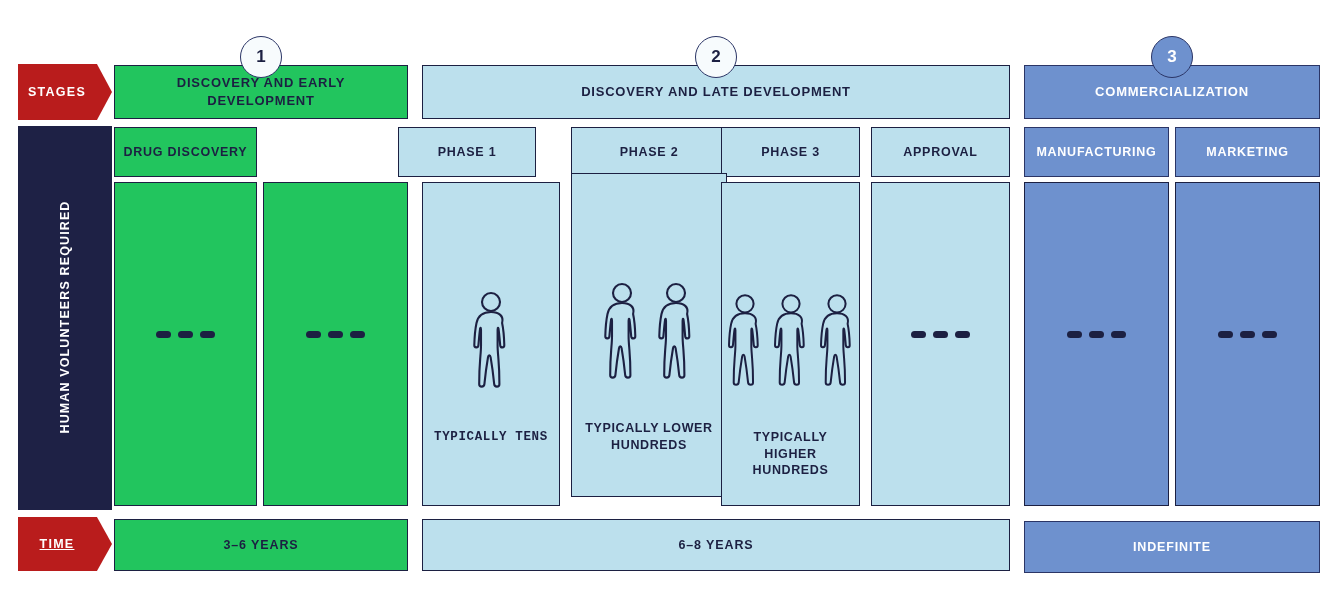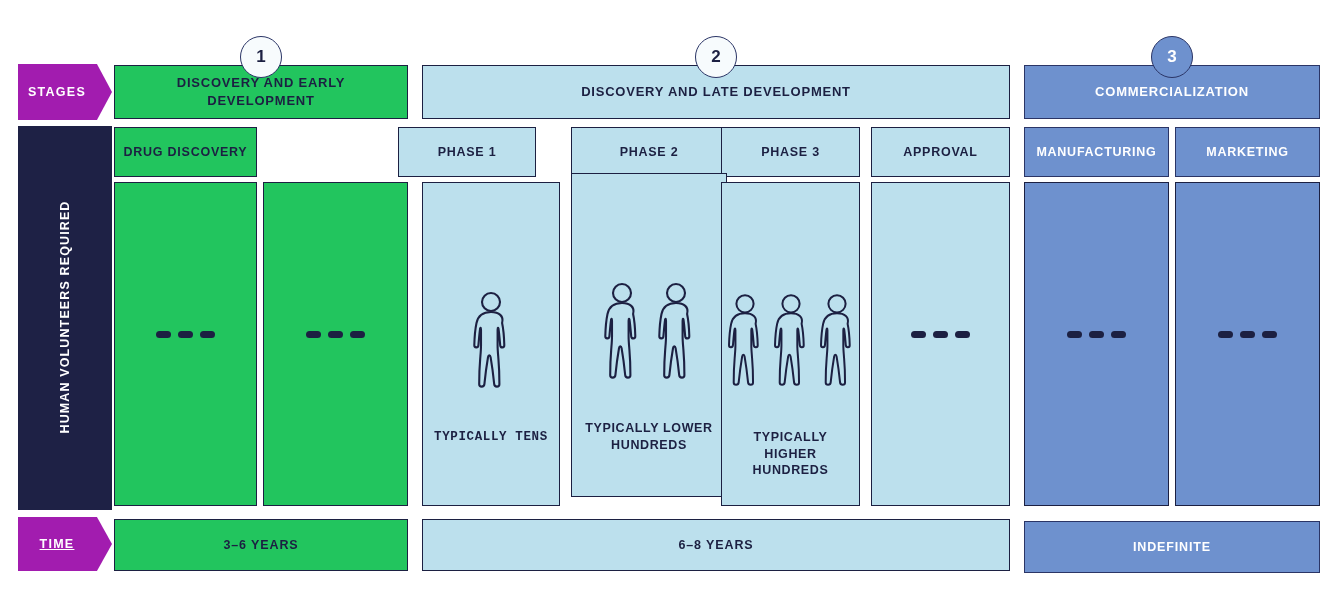--- a/index.html
+++ b/index.html
@@ -37,21 +37,21 @@
   }
 
   
   .pale   { background: #22c55e; color: #1c2042; }
   .light  { background: #bce0ed; color: #1c2042; }
   .periw  { background: #6e91ce; color: #ffffff; border-color: #2b3566; }
 
   
   .rail-label {
     position: absolute;
-    background: #a21caf;
+    background: #b91c1c;
     color: #ffffff;
     font-weight: bold;
     letter-spacing: 0.1em;
     display: flex;
     align-items: center;
     justify-content: center;
     box-sizing: border-box;
   }
   .rail-arrow {
     clip-path: polygon(0 0, 84% 0, 100% 50%, 84% 100%, 0 100%);

